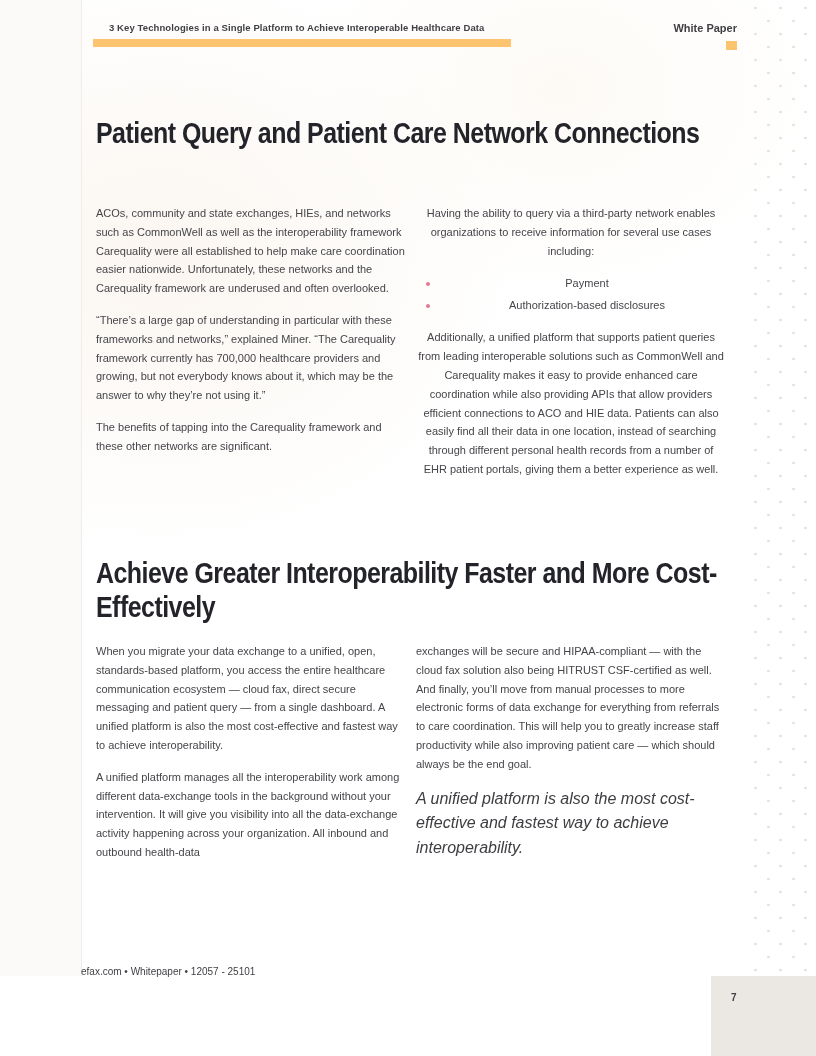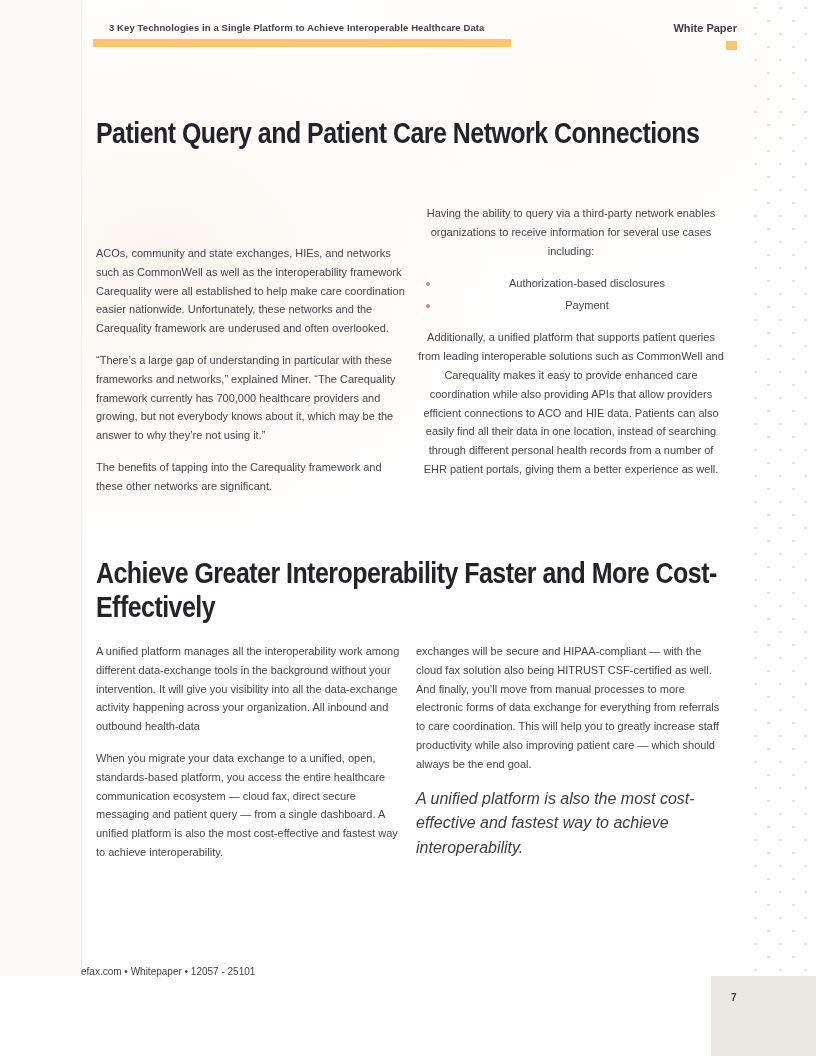--- a/index.html
+++ b/index.html
@@ -64,21 +64,21 @@
     transform-origin: left top;
     width: 730px;
   }
   .section1-title { position: absolute; top: 116px; left: 0; }
   .section2-title { position: absolute; top: 556px; left: 0; }
   .col {
     position: absolute; width: 310px;
     font-size: 11px; line-height: 18.8px; color: #45454a;
   }
   .col p { margin-bottom: 13px; }
-  .col-left-1 { left: 0; top: 204px; margin-top: 40px; }
+  .col-left-1 { left: 0; top: 204px; }
   .col-right-1 { left: 320px; top: 204px; text-align: center; }
   .col-left-2 { left: 0; top: 642px; }
   .col-right-2 { left: 320px; top: 642px; }
   ul.bullets { list-style: none; margin: 0 0 12px 0; padding: 0; }
   ul.bullets li {
     position: relative; padding-left: 32px; line-height: 21.5px;
   }
   .bullet-dot {
     position: absolute; left: 10px; top: 9px; width: 4px; height: 4px;
     border-radius: 50%; background: #e07a94;
@@ -121,35 +121,35 @@
     <p>ACOs, community and state exchanges, HIEs, and networks such as CommonWell as well as the interoperability framework Carequality were all established to help make care coordination easier nationwide. Unfortunately, these networks and the Carequality framework are underused and often overlooked.</p>
     <p>“There’s a large gap of understanding in particular with these frameworks and networks,” explained Miner. “The Carequality framework currently has 700,000 healthcare providers and growing, but not everybody knows about it, which may be the answer to why they’re not using it.”</p>
     <p>The benefits of tapping into the Carequality framework and these other networks are significant.</p>
   </div>
 
   <div class="col col-right-1">
     <p>Having the ability to query via a third-party network enables organizations to receive information for several use cases including:</p>
     <ul class="bullets">
       <li>
         <span class="bullet-dot"></span>
-        <span>Authorization-based disclosures</span>
+        <span>Payment</span>
       </li>
       <li>
         <span class="bullet-dot"></span>
-        <span>Payment</span>
+        <span>Authorization-based disclosures</span>
       </li>
     </ul>
     <p>Additionally, a unified platform that supports patient queries from leading interoperable solutions such as CommonWell and Carequality makes it easy to provide enhanced care coordination while also providing APIs that allow providers efficient connections to ACO and HIE data. Patients can also easily find all their data in one location, instead of searching through different personal health records from a number of EHR patient portals, giving them a better experience as well.</p>
   </div>
 
   <h1 class="section2-title">Achieve Greater Interoperability Faster and More Cost-Effectively</h1>
 
   <div class="col col-left-2">
+    <p>When you migrate your data exchange to a unified, open, standards-based platform, you access the entire healthcare communication ecosystem — cloud fax, direct secure messaging and patient query — from a single dashboard. A unified platform is also the most cost-effective and fastest way to achieve interoperability.</p>
     <p>A unified platform manages all the interoperability work among different data-exchange tools in the background without your intervention. It will give you visibility into all the data-exchange activity happening across your organization. All inbound and outbound health-data</p>
-    <p>When you migrate your data exchange to a unified, open, standards-based platform, you access the entire healthcare communication ecosystem — cloud fax, direct secure messaging and patient query — from a single dashboard. A unified platform is also the most cost-effective and fastest way to achieve interoperability.</p>
   </div>
 
   <div class="col col-right-2">
     <p>exchanges will be secure and HIPAA-compliant — with the cloud fax solution also being HITRUST CSF-certified as well. And finally, you’ll move from manual processes to more electronic forms of data exchange for everything from referrals to care coordination. This will help you to greatly increase staff productivity while also improving patient care — which should always be the end goal.</p>
     <div class="pullquote">A unified platform is also the most cost-effective and fastest way to achieve interoperability.</div>
   </div>
 </main>
 
 <footer>
   <div class="footer-left">efax.com • Whitepaper • 12057 - 25101</div>

